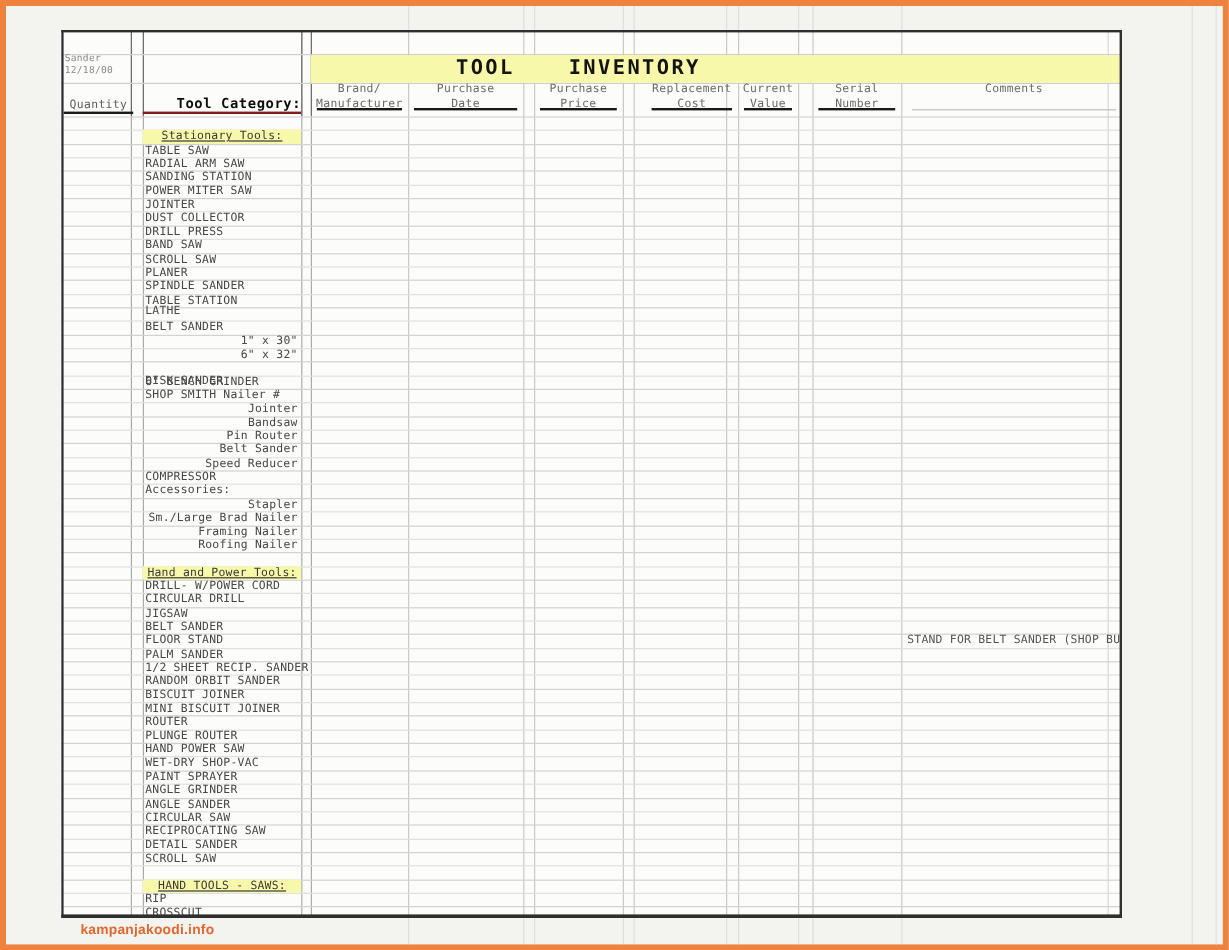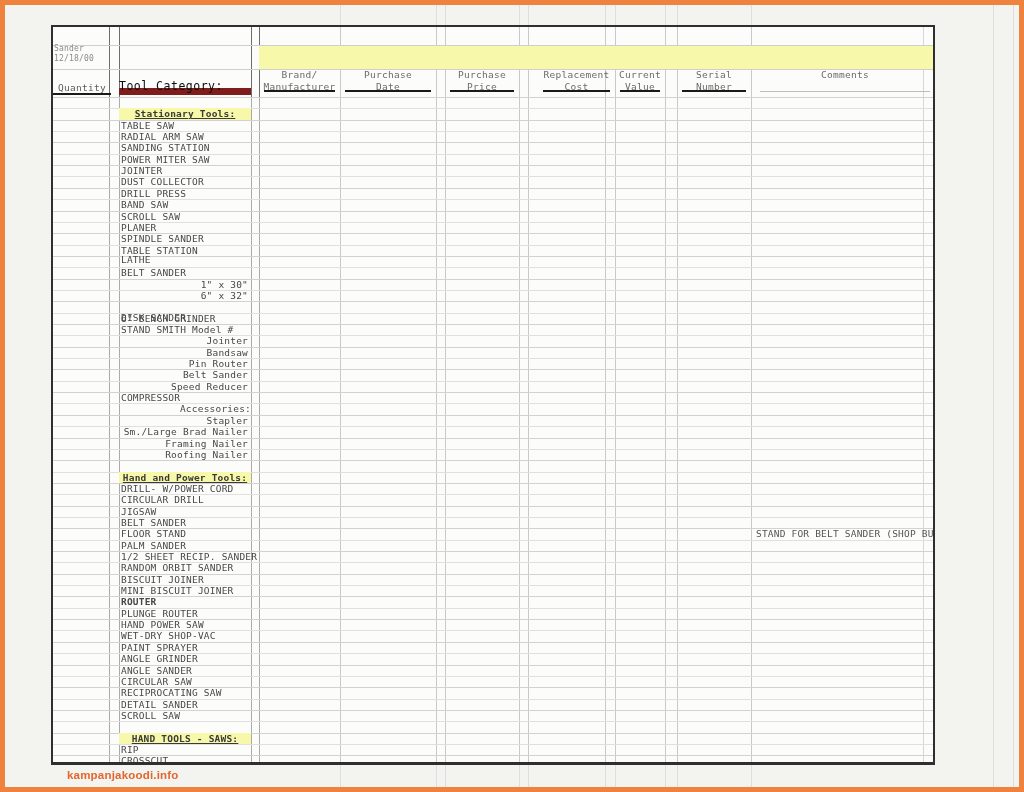--- a/index.html
+++ b/index.html
@@ -35,43 +35,43 @@
     display:flex;justify-content:space-between;align-items:center;
     font-size:17px;font-weight:bold;letter-spacing:2px;color:#141414;
   }
   .qty-label{
     position:absolute;left:2px;top:56px;width:58px;height:14px;
     font-size:9.5px;color:#5c5c5c;text-align:center;letter-spacing:0.3px;
     border-bottom:2px solid #1a1a1a;box-sizing:border-box;line-height:14px;
   }
   .cat-label{
     position:absolute;left:68px;top:53px;width:132px;height:17px;
-    font-size:11.5px;font-weight:normal;color:#0d0d0d;text-align:left;
-    border-bottom:7px solid #7f1d1d;box-sizing:border-box;line-height:16px;letter-spacing:0.5px;
+    font-size:11.5px;font-weight:bold;color:#0d0d0d;text-align:right;
+    border-bottom:2px solid #7f1d1d;box-sizing:border-box;line-height:16px;letter-spacing:0.5px;
   }
   .hcell{
     position:absolute;top:44px;height:23px;text-align:center;
     font-size:9.5px;line-height:11.5px;color:#6b6b6b;letter-spacing:0.3px;white-space:nowrap;
   }
   .hcell span{display:block;}
   .hcell::after{
     content:"";position:absolute;left:5px;right:5px;bottom:0;height:2px;background:#1a1a1a;
   }
   .hcell.comments::after{height:1px;background:#bdbdbd;}
   .row{position:absolute;left:0;width:884px;}
   .cat-cell{
     position:absolute;left:68px;width:132px;top:0;height:100%;
     font-size:9.5px;line-height:11.4px;color:#474747;letter-spacing:0.2px;
     white-space:nowrap;box-sizing:border-box;
   }
   .cat-cell.item{padding-left:2px;}
   .cat-cell.indent{text-align:right;padding-right:3px;}
   .cat-cell.section{
     background:var(--highlight);text-align:center;text-decoration:underline;
-    color:#3a3a3a;font-weight:700;
+    color:#3a3a3a;font-weight:400;
   }
   .comment-cell{
     position:absolute;left:705px;width:178px;top:0;height:100%;
     font-size:9.5px;line-height:11.4px;color:#555;letter-spacing:0.2px;
     white-space:nowrap;overflow:hidden;
   }
   .watermark{
     position:absolute;left:62px;top:764px;
     font-family:"Liberation Sans","DejaVu Sans",sans-serif;
     font-size:11.5px;font-weight:bold;color:var(--watermark);letter-spacing:0.2px;
@@ -181,20 +181,24 @@
         <div class="hline" style="top: 718.95px; background: rgb(224, 224, 224);"></div>
         <div class="hline" style="top: 730.3px; background: rgb(210, 210, 210);"></div>
       </div>
 
     <div class="revised">
       <div>Sander</div>
       <div>12/18/00</div>
     </div>
 
     <div class="title-band"></div>
+    <div class="title-wrap">
+      <span>TOOL</span>
+      <span>INVENTORY</span>
+    </div>
 
     <div class="qty-label">Quantity</div>
     <div class="cat-label">Tool Category:</div>
 
     <div id="col-headers">
         <div class="hcell" style="left: 208px; width: 81px;">
           <span>Brand/</span>
           <span>Manufacturer</span>
         </div>
         <div class="hcell" style="left: 289px; width: 96px;">
@@ -276,41 +280,41 @@
         <div class="row" style="top: 264.95px; height: 11.35px;">
           <div class="cat-cell indent">6" x 32"</div>
         </div>
         <div class="row" style="top: 287px; height: 11.35px;">
           <div class="cat-cell item">DISK SANDER</div>
         </div>
         <div class="row" style="top: 287.65px; height: 11.35px;">
           <div class="cat-cell item">6" BENCH GRINDER</div>
         </div>
         <div class="row" style="top: 299px; height: 11.35px;">
-          <div class="cat-cell item">STAND SMITH Model #</div>
+          <div class="cat-cell item">SHOP SMITH Nailer #</div>
         </div>
         <div class="row" style="top: 310.35px; height: 11.35px;">
           <div class="cat-cell indent">Jointer</div>
         </div>
         <div class="row" style="top: 321.7px; height: 11.35px;">
           <div class="cat-cell indent">Bandsaw</div>
         </div>
         <div class="row" style="top: 333.05px; height: 11.35px;">
           <div class="cat-cell indent">Pin Router</div>
         </div>
         <div class="row" style="top: 344.4px; height: 11.35px;">
           <div class="cat-cell indent">Belt Sander</div>
         </div>
         <div class="row" style="top: 355.75px; height: 11.35px;">
           <div class="cat-cell indent">Speed Reducer</div>
         </div>
         <div class="row" style="top: 367.1px; height: 11.35px; padding-left: 47px;">
           <div class="cat-cell item">COMPRESSOR</div>
         </div>
-        <div class="row" style="top: 378.45px; height: 11.35px; text-align: right;">
+        <div class="row" style="top: 378.45px; height: 11.35px;">
           <div class="cat-cell item">Accessories:</div>
         </div>
         <div class="row" style="top: 389.8px; height: 11.35px;">
           <div class="cat-cell indent">Stapler</div>
         </div>
         <div class="row" style="top: 401.15px; height: 11.35px;">
           <div class="cat-cell indent">Sm./Large Brad Nailer</div>
         </div>
         <div class="row" style="top: 412.5px; height: 11.35px;">
           <div class="cat-cell indent">Framing Nailer</div>
@@ -346,21 +350,21 @@
         </div>
         <div class="row" style="top: 537.35px; height: 11.35px;">
           <div class="cat-cell item">RANDOM ORBIT SANDER</div>
         </div>
         <div class="row" style="top: 548.7px; height: 11.35px;">
           <div class="cat-cell item">BISCUIT JOINER</div>
         </div>
         <div class="row" style="top: 560.05px; height: 11.35px;">
           <div class="cat-cell item">MINI BISCUIT JOINER</div>
         </div>
-        <div class="row" style="top: 571.4px; height: 11.35px; font-weight: bold;">
+        <div class="row" style="top: 571.4px; height: 11.35px;">
           <div class="cat-cell item">ROUTER</div>
         </div>
         <div class="row" style="top: 582.75px; height: 11.35px;">
           <div class="cat-cell item">PLUNGE ROUTER</div>
         </div>
         <div class="row" style="top: 594.1px; height: 11.35px;">
           <div class="cat-cell item">HAND POWER SAW</div>
         </div>
         <div class="row" style="top: 605.45px; height: 11.35px;">
           <div class="cat-cell item">WET-DRY SHOP-VAC</div>

